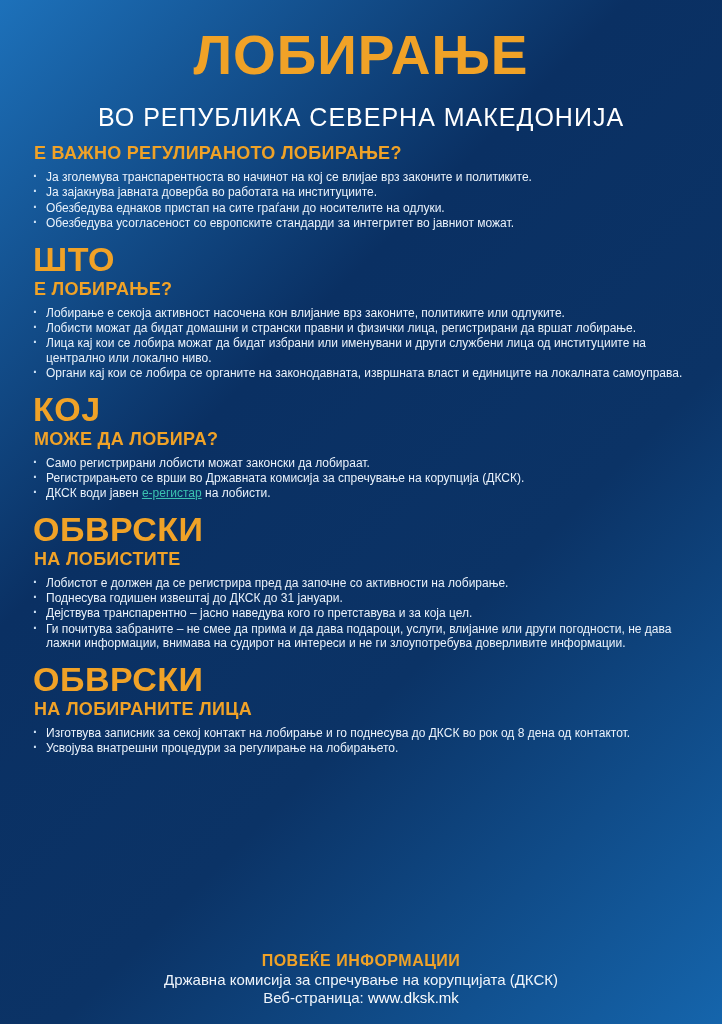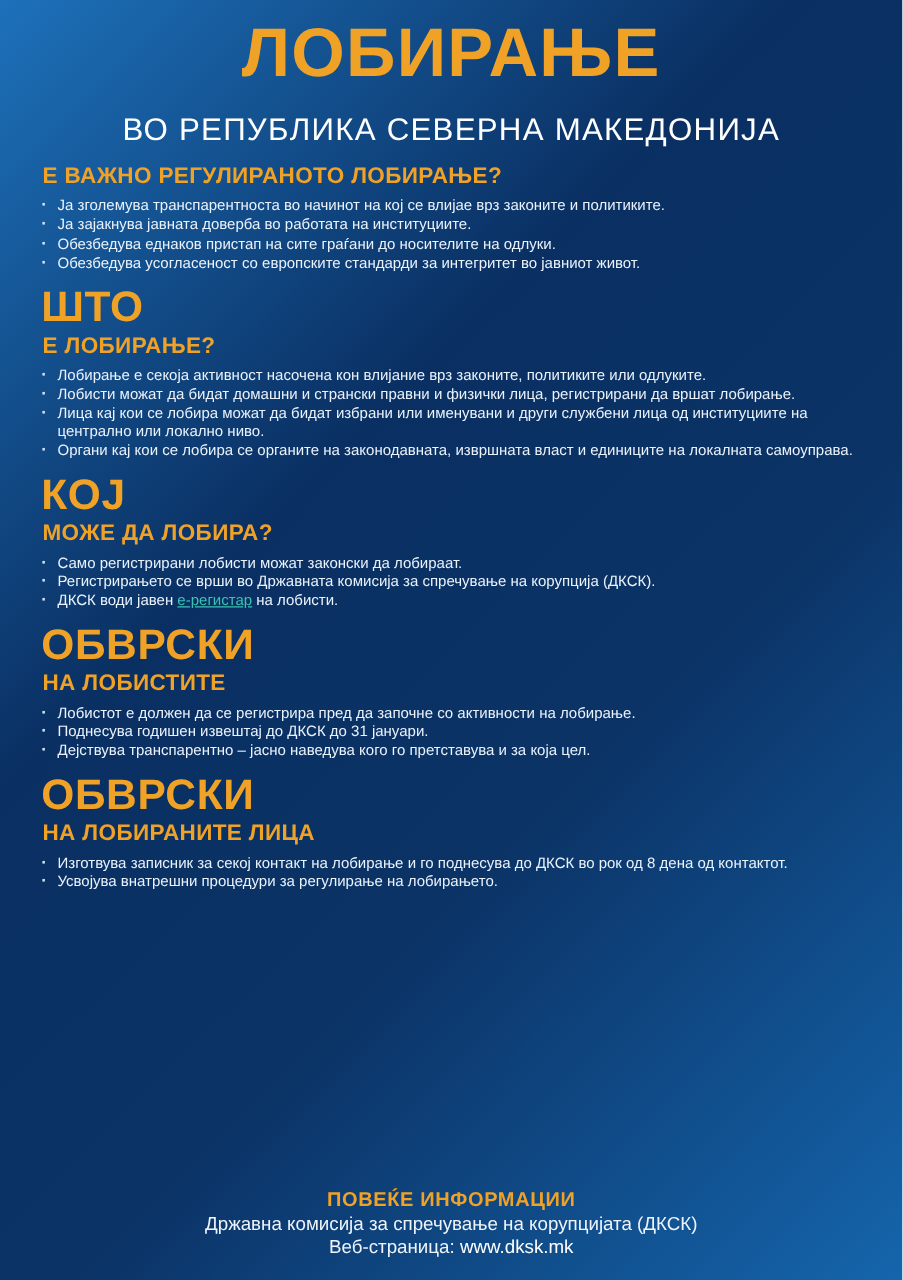--- a/index.html
+++ b/index.html
@@ -8,21 +8,21 @@
     font-family: "Liberation Sans", "DejaVu Sans", sans-serif;
     overflow: hidden;
   }
   .page {
     width: 722px; height: 1024px;
     box-sizing: border-box;
     background: linear-gradient(135deg, #1d71ba 0%, #0a3063 36%, #0b3366 62%, #1565ac 100%);
     display: flex; flex-direction: column;
     overflow: hidden;
   }
-  header { text-align: center; padding-top: 15px; }
+  header { text-align: center; padding-top: 28px; }
   .title {
     color: #f0a227;
     font-size: 55px; font-weight: 800;
     line-height: 1.0; letter-spacing: 1px;
   }
   .subtitle {
     color: #ffffff;
     font-size: 25px; font-weight: 400;
     letter-spacing: 1px; margin-top: 20px;
   }
@@ -81,21 +81,21 @@
   </header>
 
   <main>
 
     <section class="section">
       <div class="section-subheading">Е ВАЖНО РЕГУЛИРАНОТО ЛОБИРАЊЕ?</div>
       <ul class="bullets">
         <li>Ја зголемува транспарентноста во начинот на кој се влијае врз законите и политиките.</li>
         <li>Ја зајакнува јавната доверба во работата на институциите.</li>
         <li>Обезбедува еднаков пристап на сите граѓани до носителите на одлуки.</li>
-        <li>Обезбедува усогласеност со европските стандарди за интегритет во јавниот живот.</li>
+        <li>Обезбедува усогласеност со европските стандарди за интегритет во јавниот можат.</li>
       </ul>
     </section>
 
     <section class="section">
       <div class="section-heading">ШТО</div>
       <div class="section-subheading">Е ЛОБИРАЊЕ?</div>
       <ul class="bullets">
         <li>Лобирање е секоја активност насочена кон влијание врз законите, политиките или одлуките.</li>
         <li>Лобисти можат да бидат домашни и странски правни и физички лица, регистрирани да вршат лобирање.</li>
         <li>Лица кај кои се лобира можат да бидат избрани или именувани и други службени лица од институциите на централно или локално ниво.</li>
@@ -113,20 +113,21 @@
       </ul>
     </section>
 
     <section class="section">
       <div class="section-heading">ОБВРСКИ</div>
       <div class="section-subheading">НА ЛОБИСТИТЕ</div>
       <ul class="bullets">
         <li>Лобистот е должен да се регистрира пред да започне со активности на лобирање.</li>
         <li>Поднесува годишен извештај до ДКСК до 31 јануари.</li>
         <li>Дејствува транспарентно – јасно наведува кого го претставува и за која цел.</li>
+        <li>Ги почитува забраните – не смее да прима и да дава подароци, услуги, влијание или други погодности, не дава лажни информации, внимава на судирот на интереси и не ги злоупотребува доверливите информации.</li>
       </ul>
     </section>
 
     <section class="section">
       <div class="section-heading">ОБВРСКИ</div>
       <div class="section-subheading">НА ЛОБИРАНИТЕ ЛИЦА</div>
       <ul class="bullets">
         <li>Изготвува записник за секој контакт на лобирање и го поднесува до ДКСК во рок од 8 дена од контактот.</li>
         <li>Усвојува внатрешни процедури за регулирање на лобирањето.</li>
       </ul>

